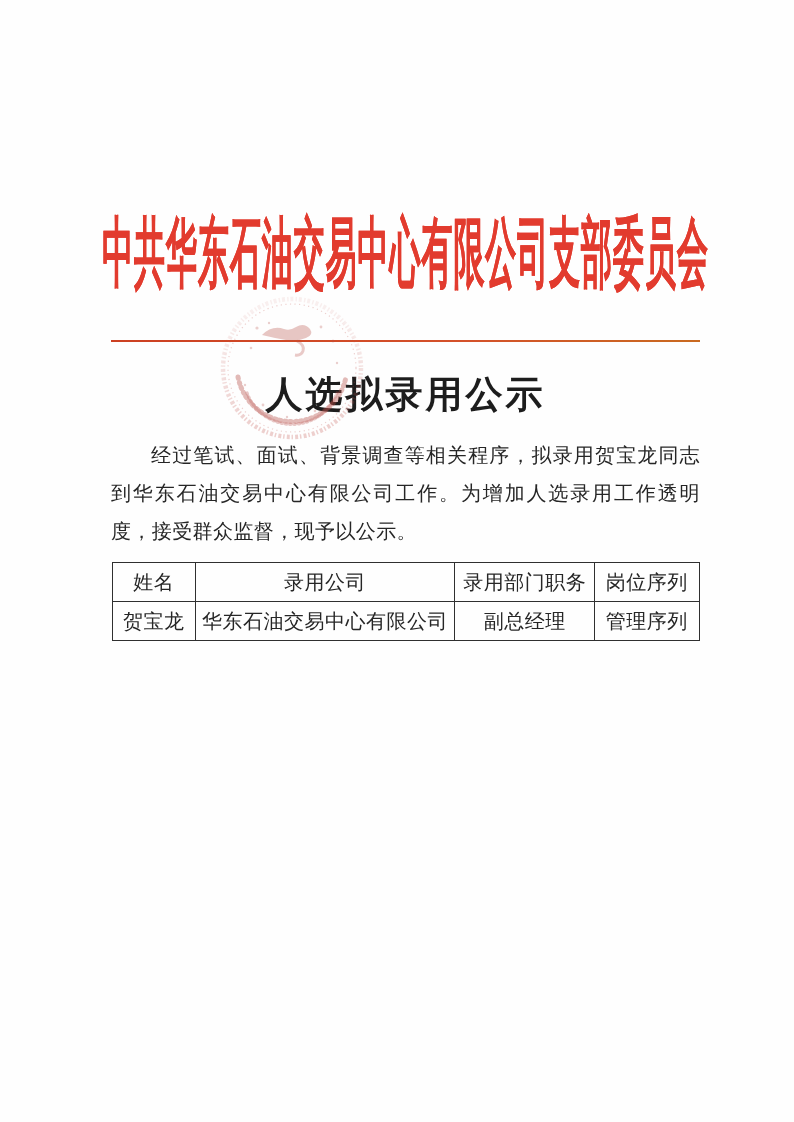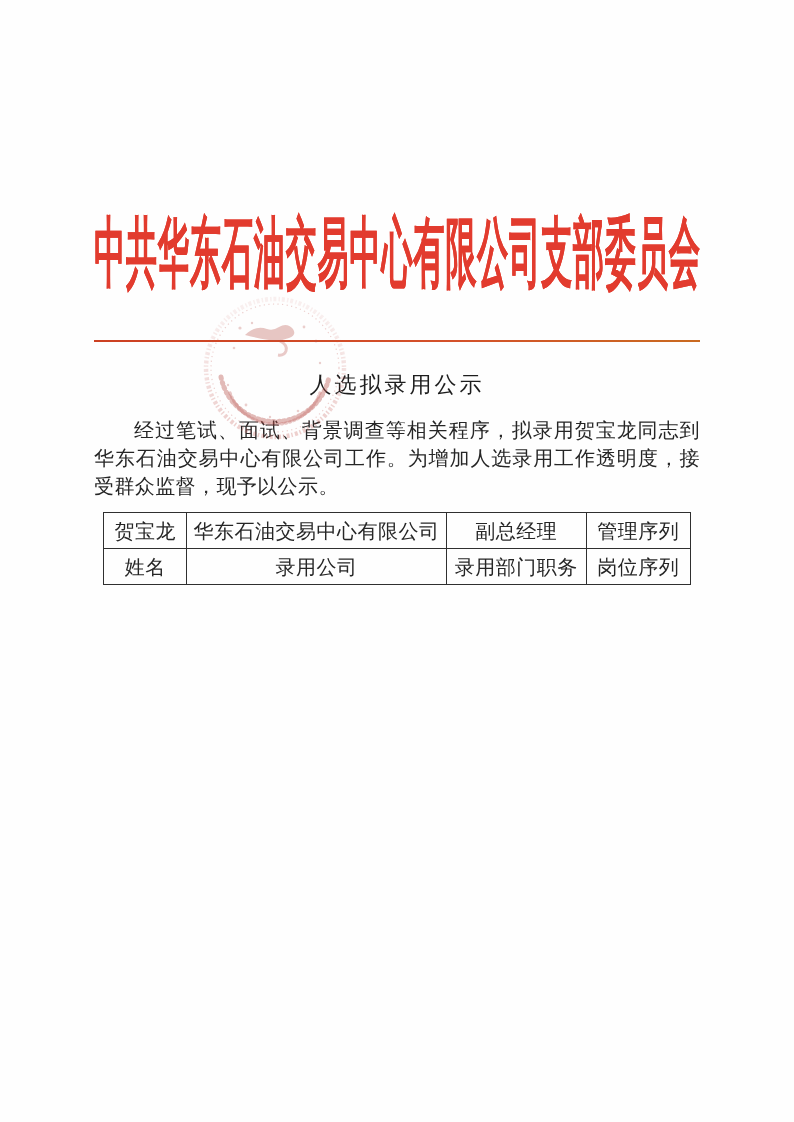--- a/index.html
+++ b/index.html
@@ -18,20 +18,21 @@
     position: relative;
     overflow: hidden;
     background: var(--page_bg);
     font-family: "Liberation Serif", "DejaVu Serif", serif;
     color: var(--text_color);
   }
   .page {
     position: absolute;
     inset: 0;
     padding: 210px 94px 0 94px;
+    margin-left: 17px;
   }
   
   .letterhead-wrap {
     height: 88px;
     display: flex;
     align-items: center;
     justify-content: center;
     overflow: visible;
   }
   .letterhead {
@@ -59,30 +60,30 @@
     width: 150px;
     height: 150px;
     pointer-events: none;
     opacity: 0.78;
     filter: blur(0.3px);
   }
   
   .doc-title {
     margin-top: 28px;
     text-align: center;
-    font-size: 22px;
-    font-weight: normal;
+    font-size: 37px;
+    font-weight: bold;
     letter-spacing: 3px;
     color: #1d1d1d;
   }
   
   .body-text {
     margin-top: 16px;
     font-size: 20px;
-    line-height: 28px;
+    line-height: 38px;
     text-align: justify;
     letter-spacing: 0.4px;
   }
   .body-text p { text-indent: 2em; }
   
   .notice-table {
     width: 588px;
     margin: 12px auto 13px auto;
     border-collapse: collapse;
     table-layout: fixed;
@@ -122,30 +123,30 @@
 
     <table class="notice-table">
       <colgroup>
         <col class="col-name">
           <col class="col-company">
           <col class="col-dept">
           <col class="col-series">
       </colgroup>
       <tbody>
         <tr>
+          <td>姓名</td>
+          <td>录用公司</td>
+          <td>录用部门职务</td>
+          <td>岗位序列</td>
+        </tr>
+        <tr>
           <td>贺宝龙</td>
           <td>华东石油交易中心有限公司</td>
           <td>副总经理</td>
           <td>管理序列</td>
-        </tr>
-        <tr>
-          <td>姓名</td>
-          <td>录用公司</td>
-          <td>录用部门职务</td>
-          <td>岗位序列</td>
         </tr>
       </tbody>
     </table>
 
 
 
 
   </div>
 
   <svg class="stamp" viewBox="0 0 150 150" xmlns="http://www.w3.org/2000/svg">

